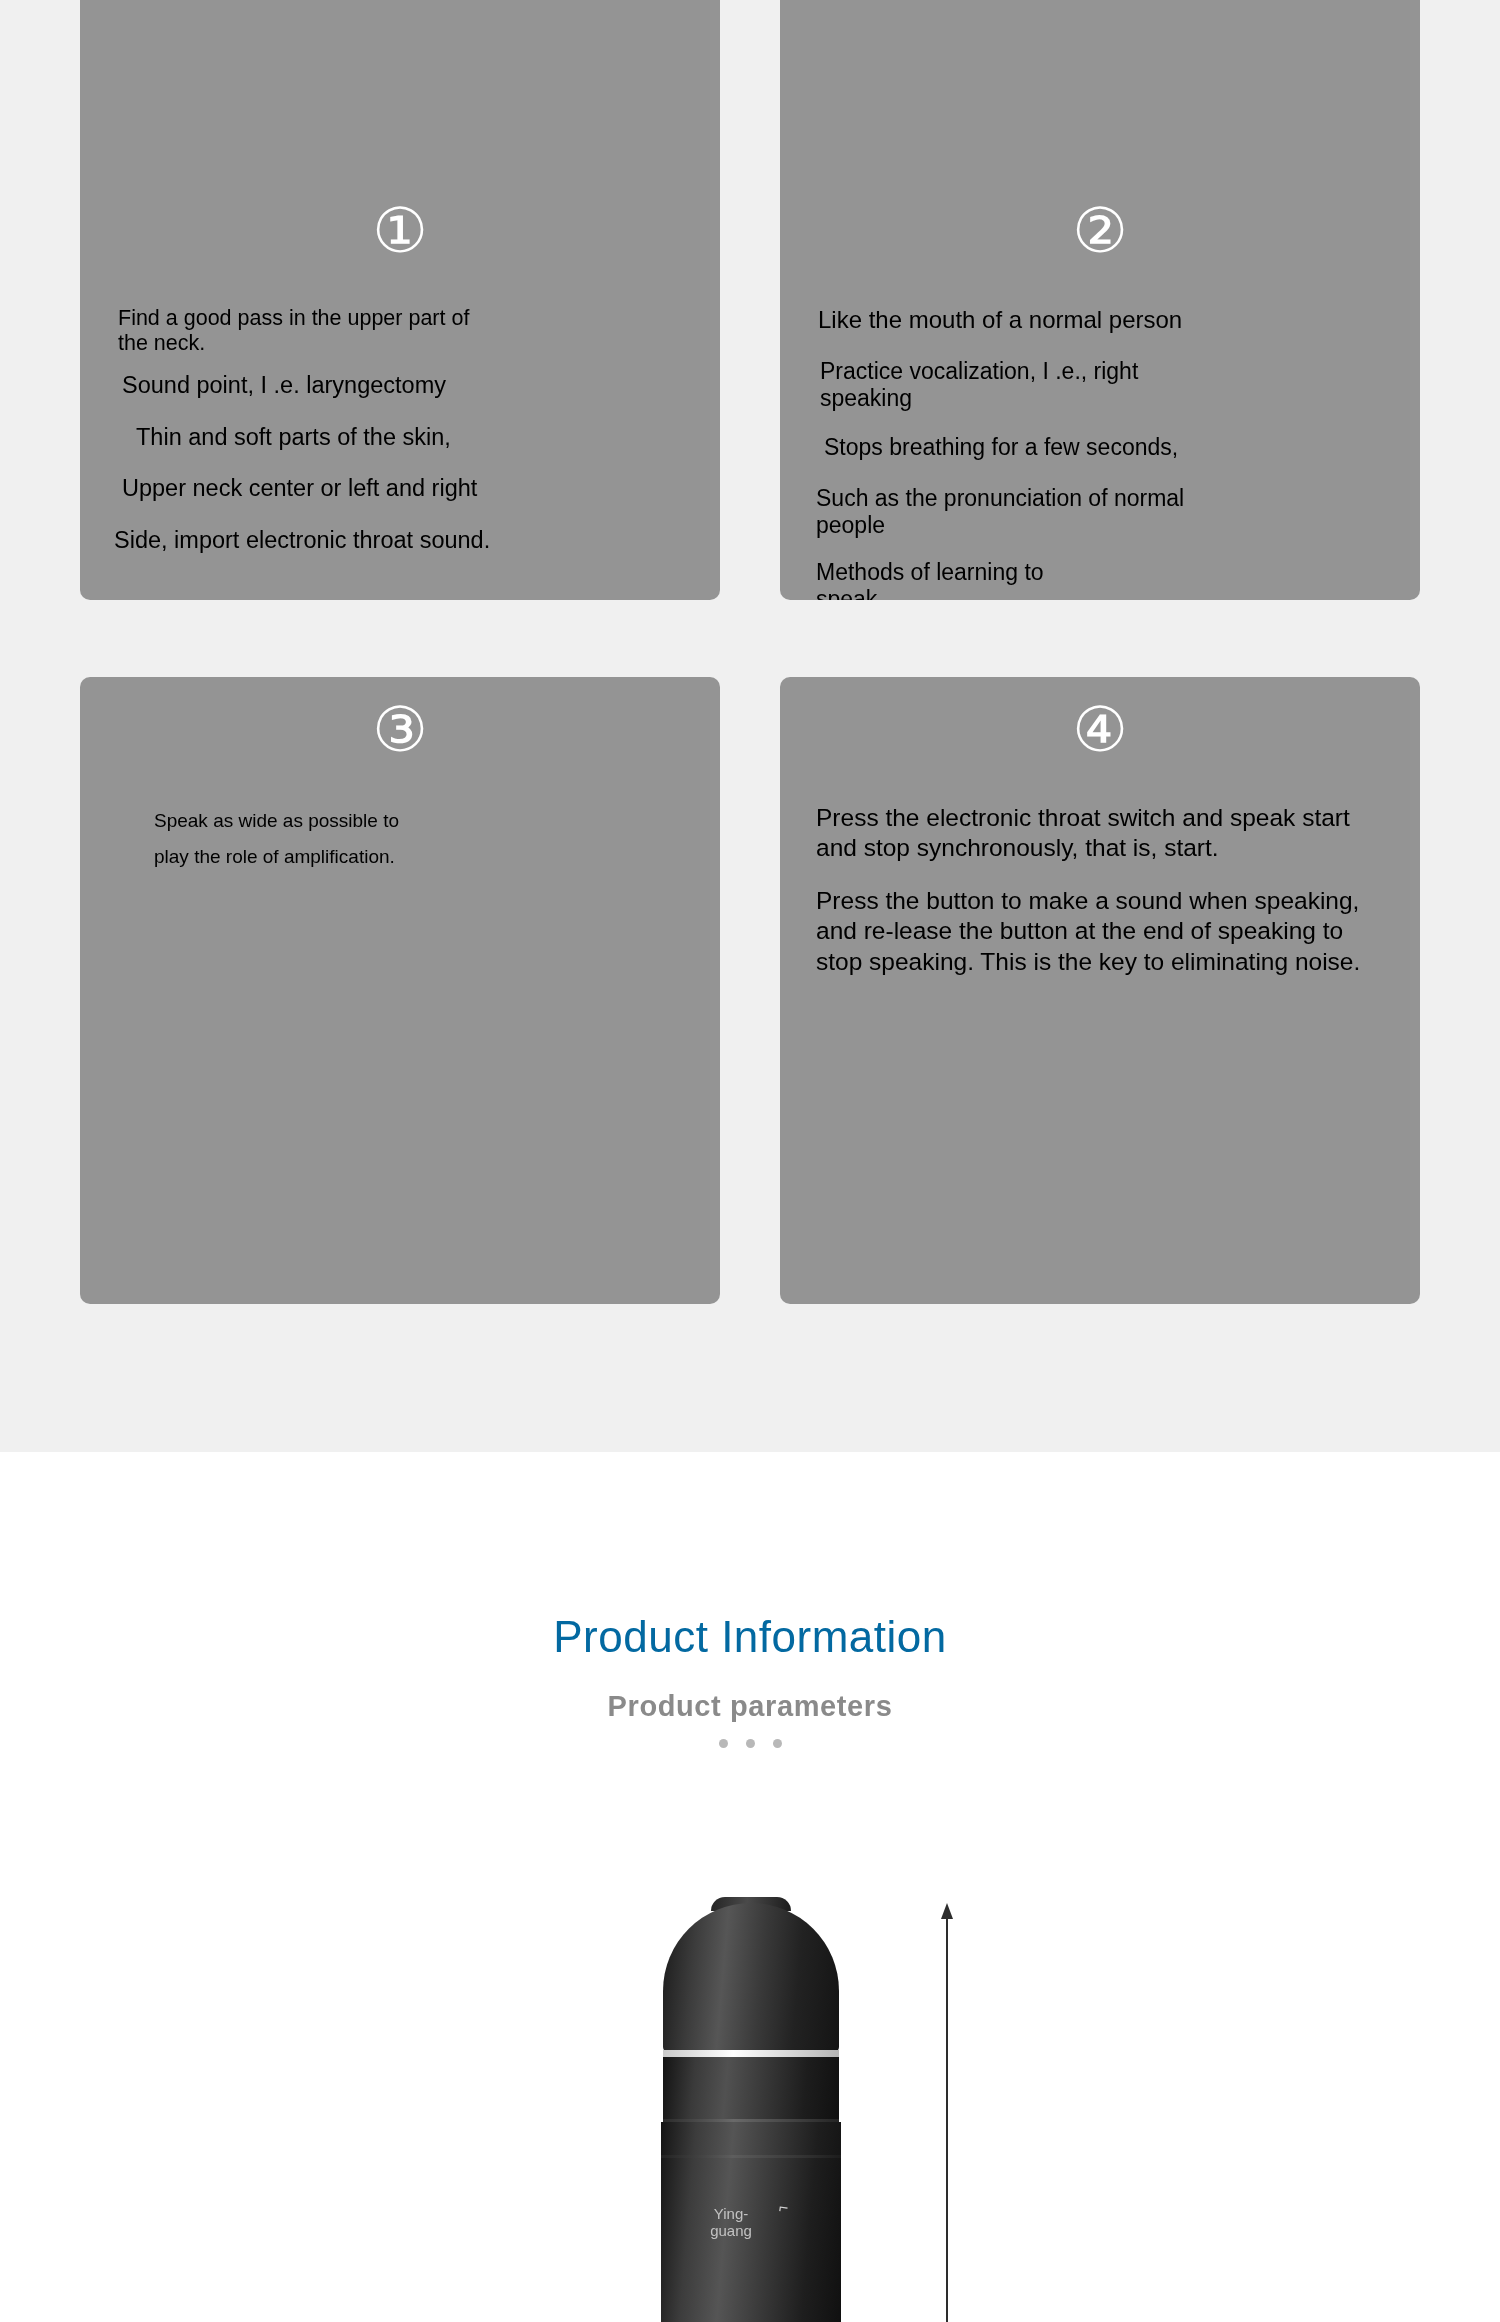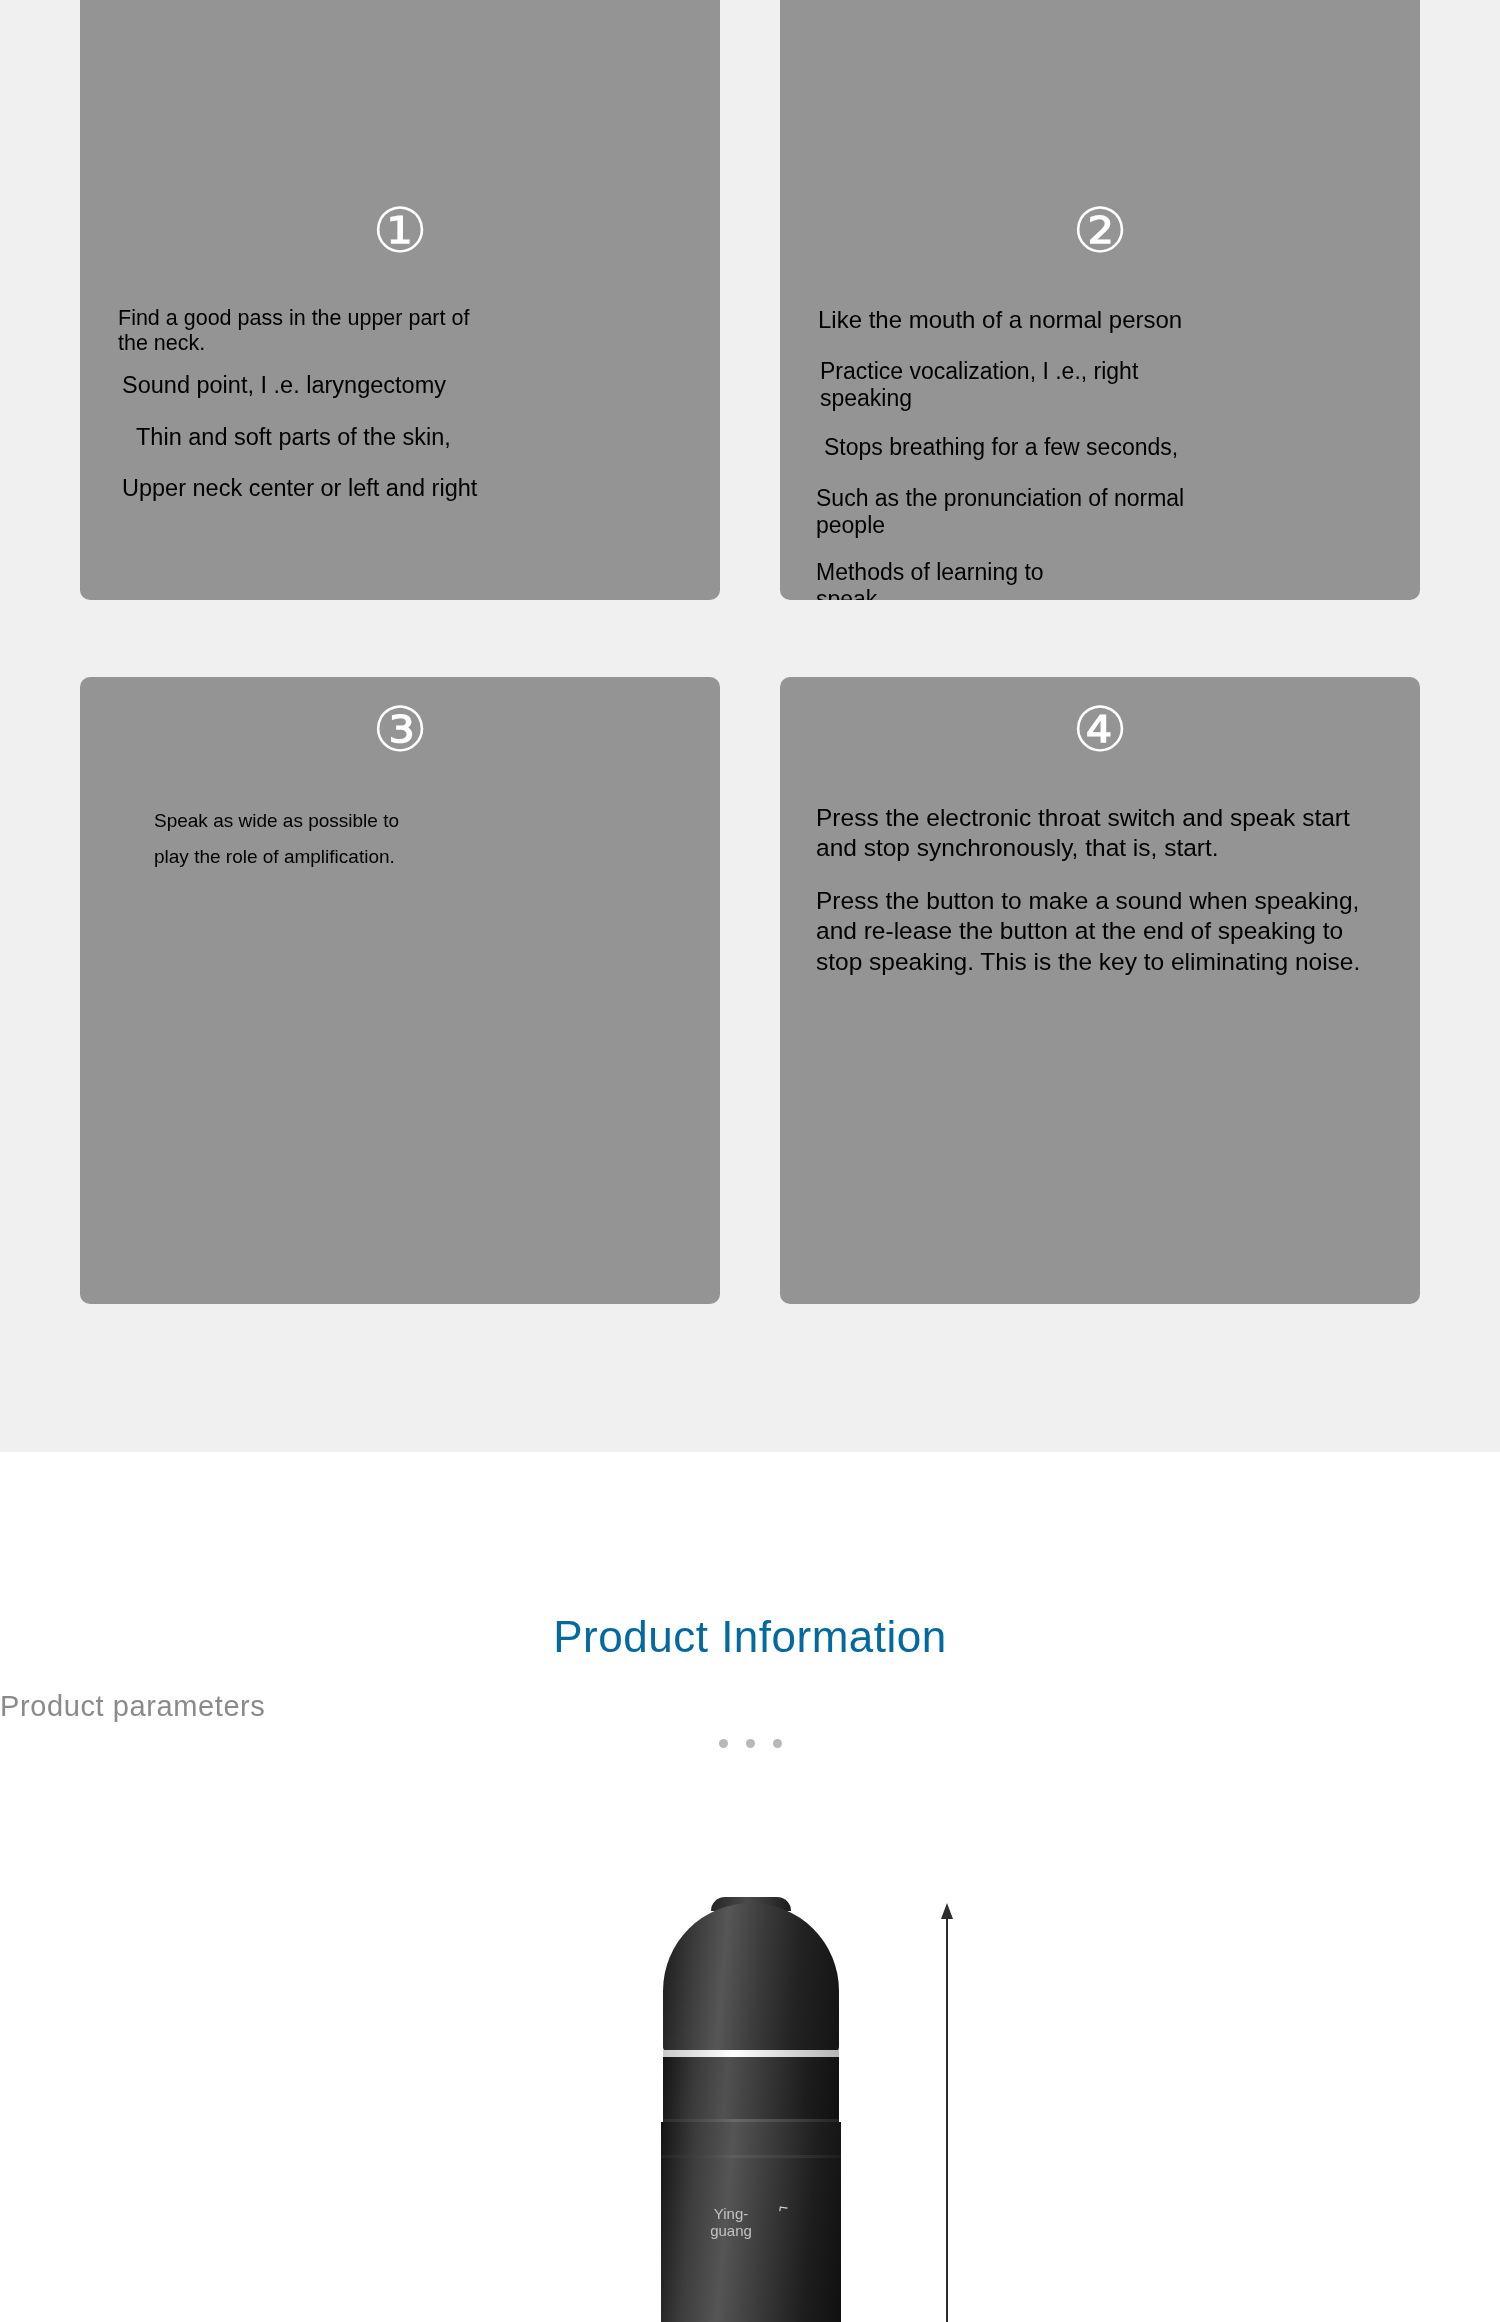--- a/index.html
+++ b/index.html
@@ -96,23 +96,24 @@
   .product-title {
     margin-top: 160px;
     text-align: center;
     color: #0369a1;
     font-size: 44px;
     font-weight: 400;
     letter-spacing: 0.5px;
   }
   .product-subtitle {
     margin-top: 28px;
+    text-align: center;
     color: #8a8a8a;
     font-size: 29px;
-    font-weight: 400;
+    font-weight: 700;
     letter-spacing: 0.6px;
   }
   .dots {
     margin-top: 16px;
     display: flex;
     justify-content: center;
     gap: 18px;
   }
   .dots i {
     display: block;
@@ -233,20 +234,21 @@
     <div class="card-grid">
 
       <div class="card card-a c1">
         <span class="circled-num">①</span>
         <div class="card-body">
           <p class="ln ln-1">Find a good pass in the upper part of
 the neck.</p>
           <p class="ln ln-2">Sound point, I .e. laryngectomy</p>
           <p class="ln ln-3">Thin and soft parts of the skin,</p>
           <p class="ln ln-4">Upper neck center or left and right</p>
+          <p class="ln ln-5">Side, import electronic throat sound.</p>
         </div>
       </div>
 
       <div class="card card-a c2">
         <span class="circled-num">②</span>
         <div class="card-body">
           <p class="ln ln-1">Like the mouth of a normal person</p>
           <p class="ln ln-2">Practice vocalization, I .e., right
 speaking</p>
           <p class="ln ln-3">Stops breathing for a few seconds,</p>

